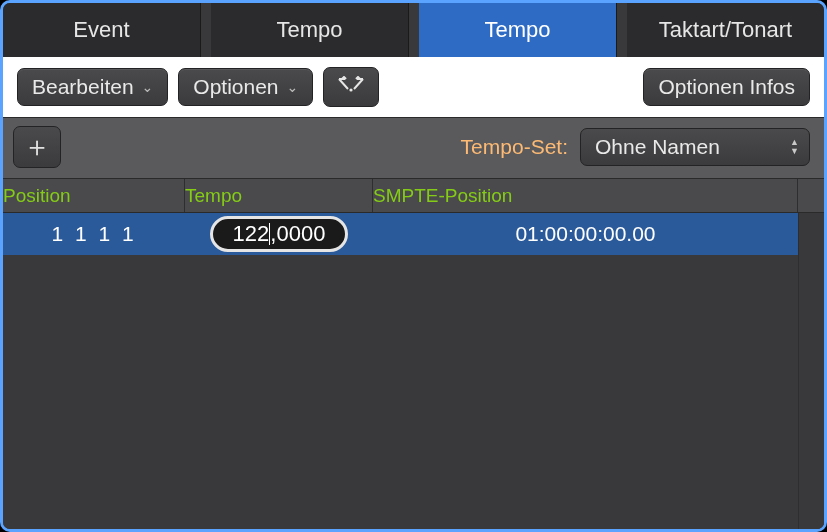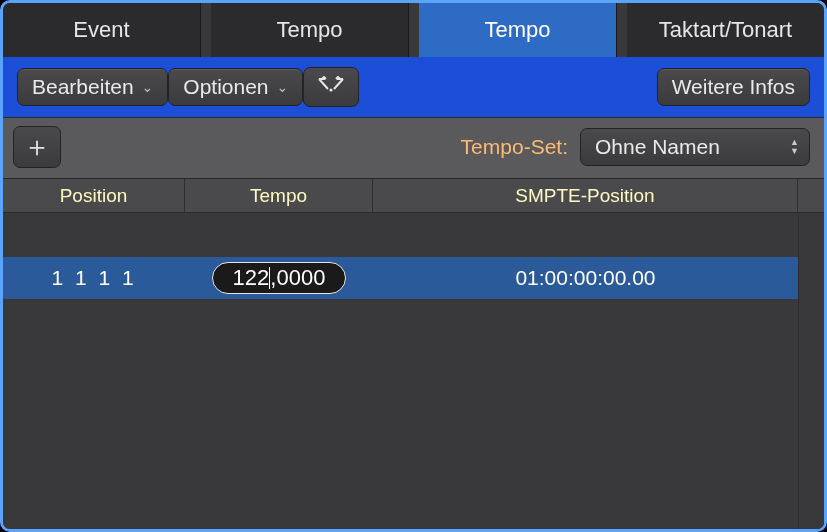--- a/index.html
+++ b/index.html
@@ -17,23 +17,23 @@
     flex: 1; display: flex; align-items: center; justify-content: center;
     font-size: 22px; color: #e6e6e6;
     background: #2b2b2d;
     border-right: 1px solid #1a1a1b;
     cursor: default;
   }
   .tab:last-child { border-right: none; }
   .tab.active { background: #2d6bc4; color: #fff; }
 
   .toolbar {
-    display: flex; align-items: center; gap: 0;
+    display: flex; align-items: center; gap: 10px;
     padding: 10px 14px;
-    background: #1d4ed8;
+    background: #ffffff;
     border-bottom: 1px solid #2a2a2b;
   }
   .btn {
     display: inline-flex; align-items: center; gap: 8px;
     background: linear-gradient(#4a4a4c, #3b3b3d);
     border: 1px solid #232325;
     border-radius: 7px;
     padding: 6px 14px;
     color: #e9e9e9; font-size: 21px;
     box-shadow: inset 0 1px 0 rgba(255,255,255,0.08);
@@ -74,44 +74,44 @@
     color: #e9e9e9; font-size: 21px;
     padding: 0 10px 0 14px;
   }
   .stepper { display: flex; flex-direction: column; gap: 0px; font-size: 9px; color: #c9c9c9; line-height: 9px; }
 
   .headers {
     display: flex; height: 34px;
     background: #4a4a4c;
     border-bottom: 1px solid #2a2a2b;
   }
-  .col { display: flex; align-items: center; justify-content: center; color: #fef9c3; font-size: 19px; border-right: 1px solid #2e2e30; }
+  .col { display: flex; align-items: center; color: #84cc16; font-size: 19px; border-right: 1px solid #2e2e30; }
   .col-pos   { width: 182px; }
   .col-tempo { width: 188px; }
   .col-smpte { flex: 1; }
   .col-scroll { width: 26px; border-right: none; background: #4a4a4c; }
 
   .list { flex: 1; display: flex; background: #39393b; position: relative; }
-  .list-body { flex: 1; display: flex; flex-direction: column; margin-top: 44px; }
+  .list-body { flex: 1; display: flex; flex-direction: column; }
   .scrollbar { width: 26px; background: #39393b; border-left: 1px solid #2e2e30; }
 
   .row {
     display: flex; align-items: center; height: 42px;
     background: #2a5a9a;
     color: #fff;
   }
   .cell { display: flex; align-items: center; justify-content: center; height: 100%; font-size: 21px; }
   .cell-pos   { width: 182px; letter-spacing: 3px; font-variant-numeric: tabular-nums; }
   .cell-tempo { width: 188px; justify-content: center; }
   .cell-smpte { flex: 1; font-variant-numeric: tabular-nums; }
 
   .tempo-edit {
     display: inline-flex; align-items: center; justify-content: flex-end;
     background: #1a1a1b;
-    border: 1px solid #e5e5e5;
+    border: 3px solid #e5e5e5;
     border-radius: 20px;
     padding: 2px 20px;
     color: #fff; font-size: 22px;
     font-variant-numeric: tabular-nums;
     position: relative;
   }
   .cursor {
     display: inline-block; width: 1px; height: 22px;
     background: #fff; vertical-align: middle;
     margin: 0 0px;
@@ -151,21 +151,21 @@
     <div class="icon-btn">
       <svg width="30" height="22" viewBox="0 0 30 22">
         <path d="M3 3 L12 13 M27 3 L18 13" stroke="#e6e6e6" stroke-width="2" fill="none"></path>
         <circle cx="15" cy="14" r="1.6" fill="#e6e6e6"></circle>
         <path d="M9 3 L3 3 M21 3 L27 3" stroke="#e6e6e6" stroke-width="2"></path>
         <path d="M6 3 l2 -2 l2 2 M24 3 l-2 -2 l-2 2" stroke="#e6e6e6" stroke-width="2" fill="none"></path>
       </svg>
     </div>
     <div class="spacer"></div>
     <div class="btn">
-      <span>Weitere Infos</span>
+      <span>Optionen Infos</span>
     </div>
   </div>
 
   <div class="setrow">
     <div class="add-btn">
       <span>＋</span>
     </div>
     <div class="spacer2"></div>
     <div class="setlabel">Tempo-Set:</div>
     <div class="select">

